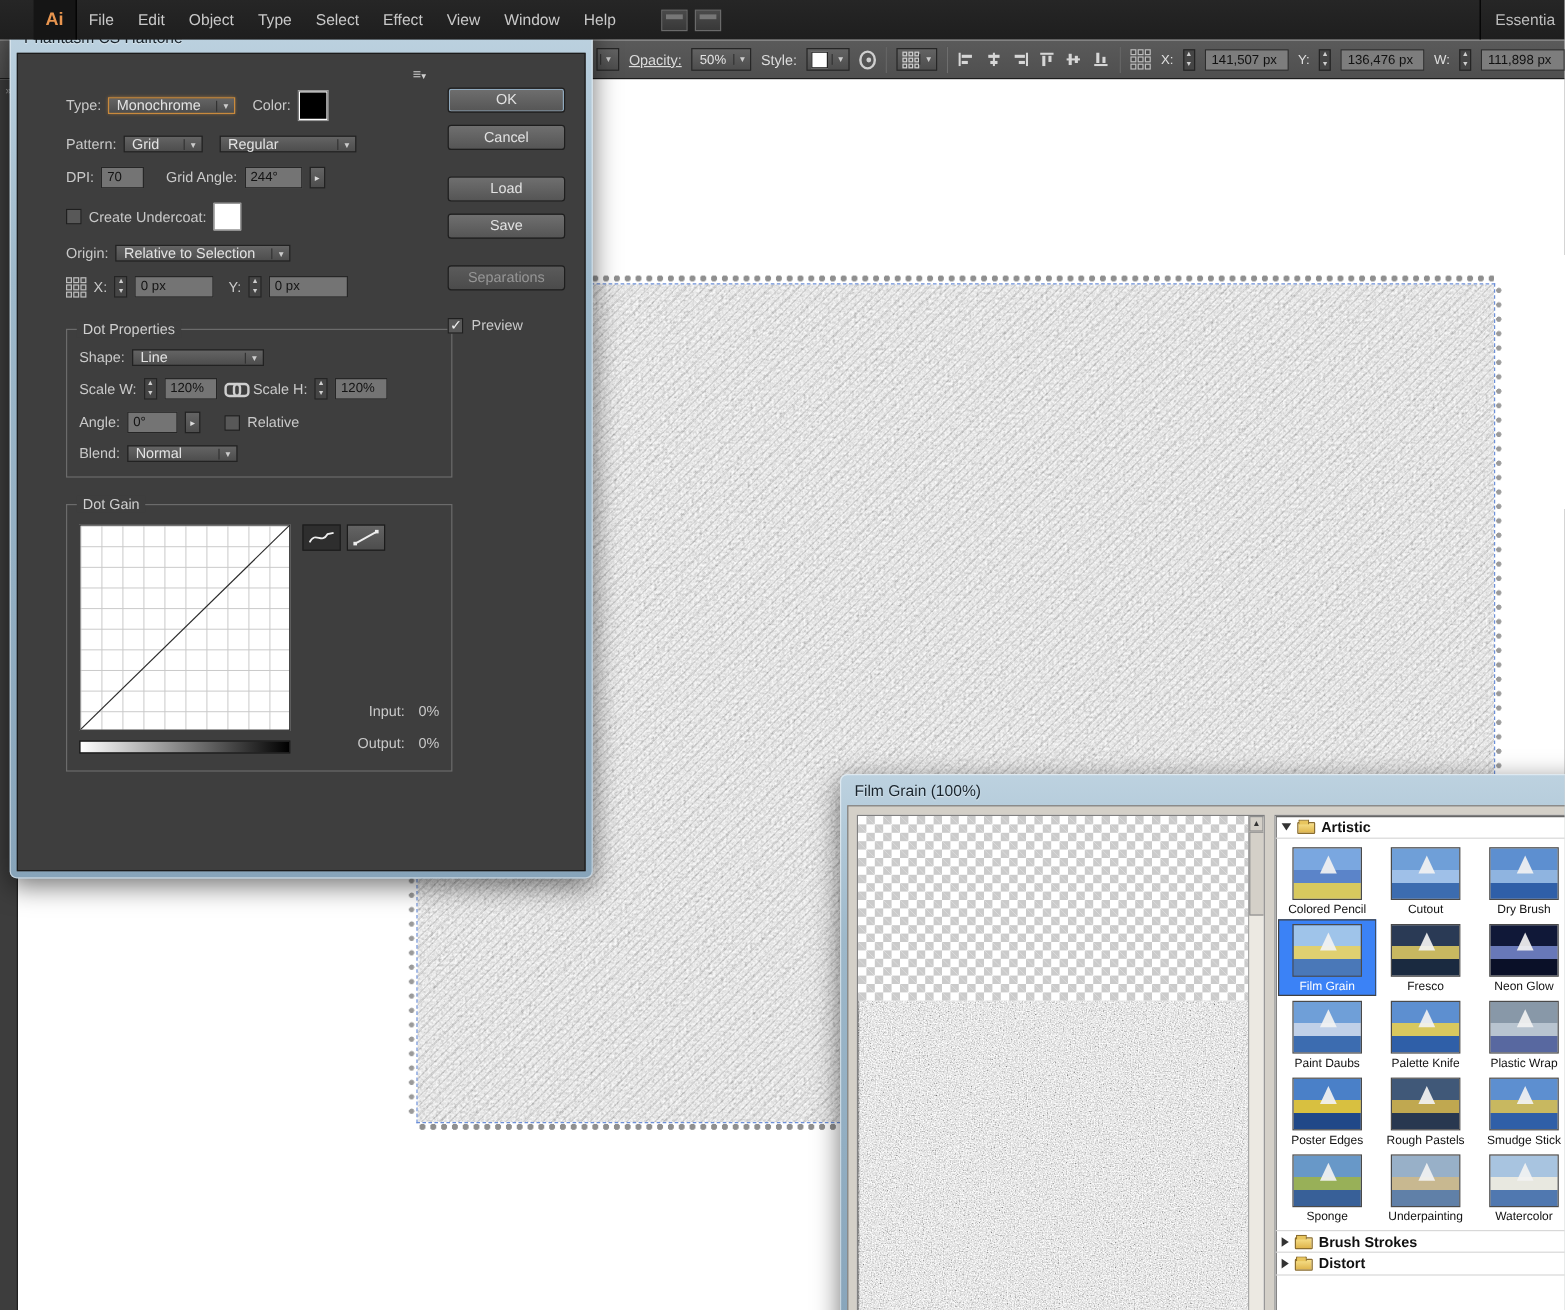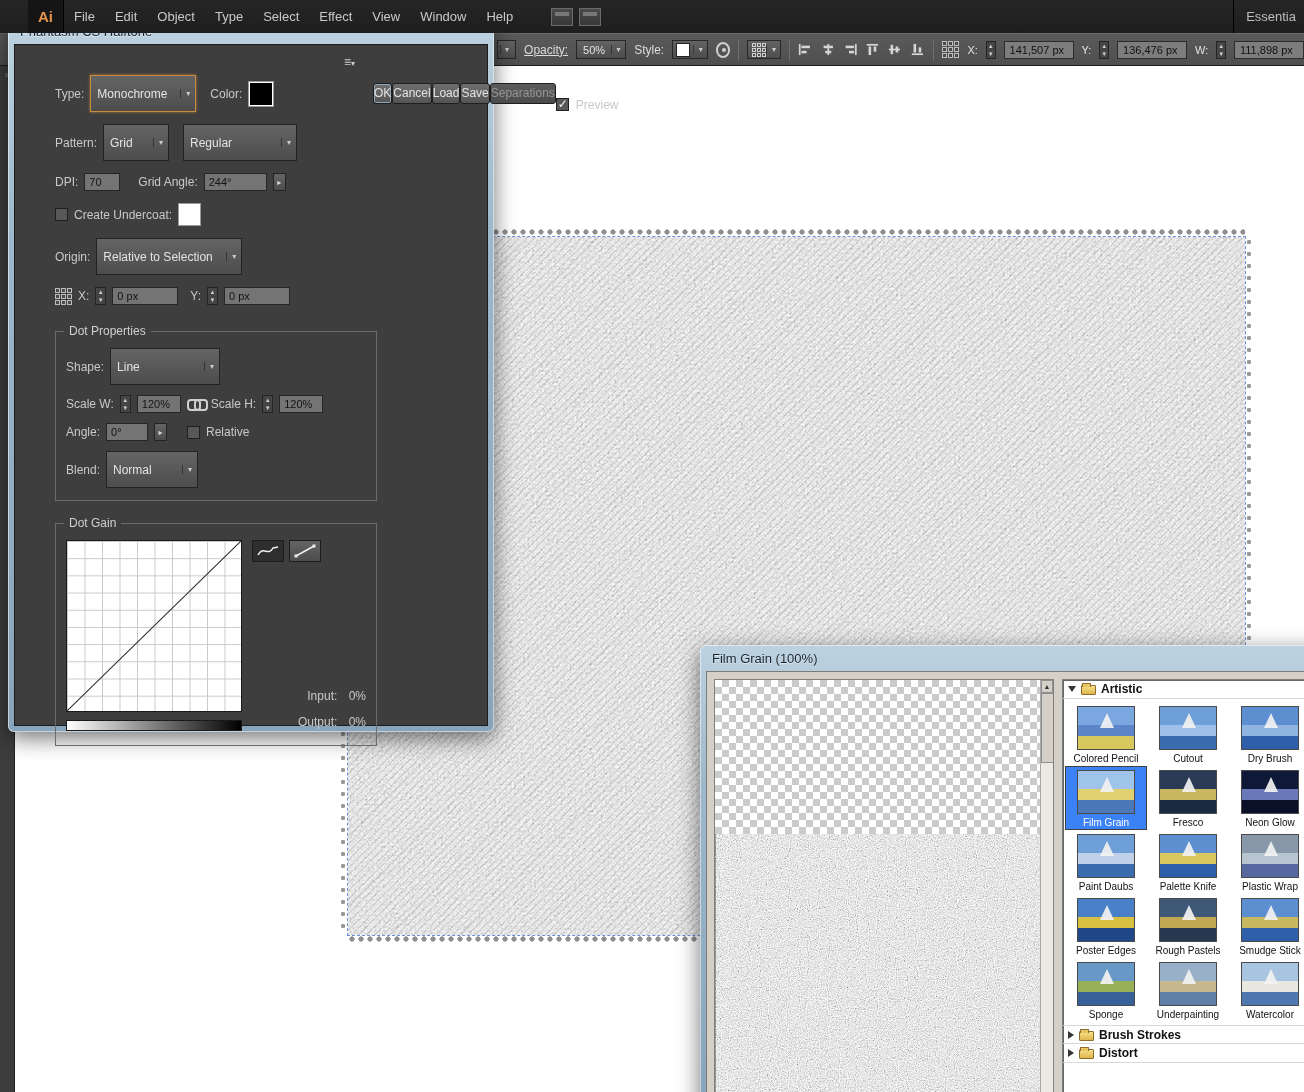--- a/index.html
+++ b/index.html
@@ -106,21 +106,21 @@
     position:relative; background:#3e3e3e; border:1px solid #1c1c1c;
     height:682px; color:#c9c9c9; font-size:12px;
   }
   .flyout { position:absolute; top:10px; right:132px; color:#cfcfcf; font-size:12px; cursor:pointer; }
   .flyout .tiny-arr { font-size:8px; }
 
   .ph-fields { position:absolute; left:0; top:0; width:360px; padding:30px 0 0 40px; }
   .ph-row { display:flex; align-items:center; gap:6px; margin-bottom:12px; }
   .lbl { color:#c9c9c9; white-space:nowrap; }
   .sel {
-    display:inline-flex; align-items:center; justify-content:space-between; height:37px;
+    display:inline-flex; align-items:center; justify-content:space-between; height:14px;
     background:linear-gradient(#646464,#4d4d4d); border:1px solid #222; color:#e3e3e3;
     padding-left:6px; font-size:12px;
   }
   .sel .arr { width:15px; text-align:center; border-left:1px solid #333; margin-left:6px; font-size:8px; color:#ccc; }
   .sel.focus { border:1px solid #c98a3d; box-shadow:0 0 3px rgba(201,138,61,.8); }
   .inp {
     height:18px; background:#747474; border:1px solid #262626; color:#141414;
     display:inline-flex; align-items:center; padding:0 4px; font-size:11px;
   }
   .pop-arr {
@@ -157,21 +157,21 @@
   .gain-right { width:118px; position:relative; }
   .mode-btns { display:flex; gap:5px; }
   .mode-btn { width:32px; height:22px; border:1px solid #1c1c1c; display:flex; align-items:center; justify-content:center; }
   .mode-btn.on { background:#2e2e2e; }
   .mode-btn.off { background:linear-gradient(#646464,#4d4d4d); }
   .io-rows { position:absolute; right:0; bottom:2px; text-align:right; }
   .io-row { margin-top:12px; white-space:nowrap; }
   .grad-bar { width:176px; height:11px; margin-top:8px; border:1px solid #1a1a1a;
     background:linear-gradient(90deg,#fff,#000); }
 
-  .ph-btn-col { position:absolute; right:14px; top:38px; width:100px; display:flex; }
+  .ph-btn-col { position:absolute; right:14px; top:28px; width:100px; display:flex; flex-direction:column; }
   .btn {
     height:21px; width:98px; margin-bottom:10px; border-radius:3px;
     background:linear-gradient(#6f6f6f,#555); border:1px solid #1e1e1e;
     color:#e2e2e2; font-size:12px; text-align:center; line-height:19px; cursor:pointer;
   }
   .btn.default { box-shadow:inset 0 0 0 1px #8fa8bc; }
   .btn.disabled { color:#969696; background:linear-gradient(#5b5b5b,#4b4b4b); cursor:default; }
   .gap-s { height:12px; } .gap-m { height:12px; }
   .preview-row { display:flex; align-items:center; gap:7px; margin-top:12px; }
 
@@ -528,21 +528,21 @@
           <div class="sel" style="width:114px; margin-left:8px;">
             <span>Regular</span>
               <span class="arr"></span>
           </div>
         </div>
 
         <div class="ph-row">
           <span class="lbl">DPI:</span>
           <span class="inp" style="width:36px;">70</span>
           <span class="lbl" style="margin-left:12px;">Grid Angle:</span>
-          <span class="inp" style="width:63px;">244°</span>
+          <span class="inp" style="width:48px;">244°</span>
           <span class="pop-arr"></span>
         </div>
 
         <div class="ph-row">
           <span class="chk"></span>
           <span class="lbl">Create Undercoat:</span>
           <span class="swatch swatch-white"></span>
         </div>
 
         <div class="ph-row">

